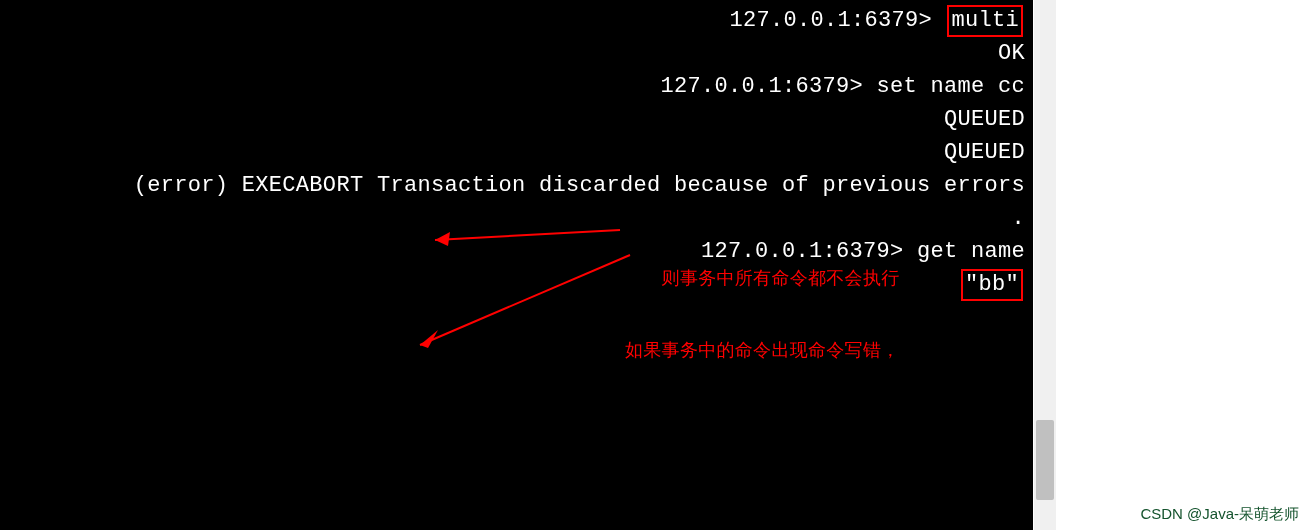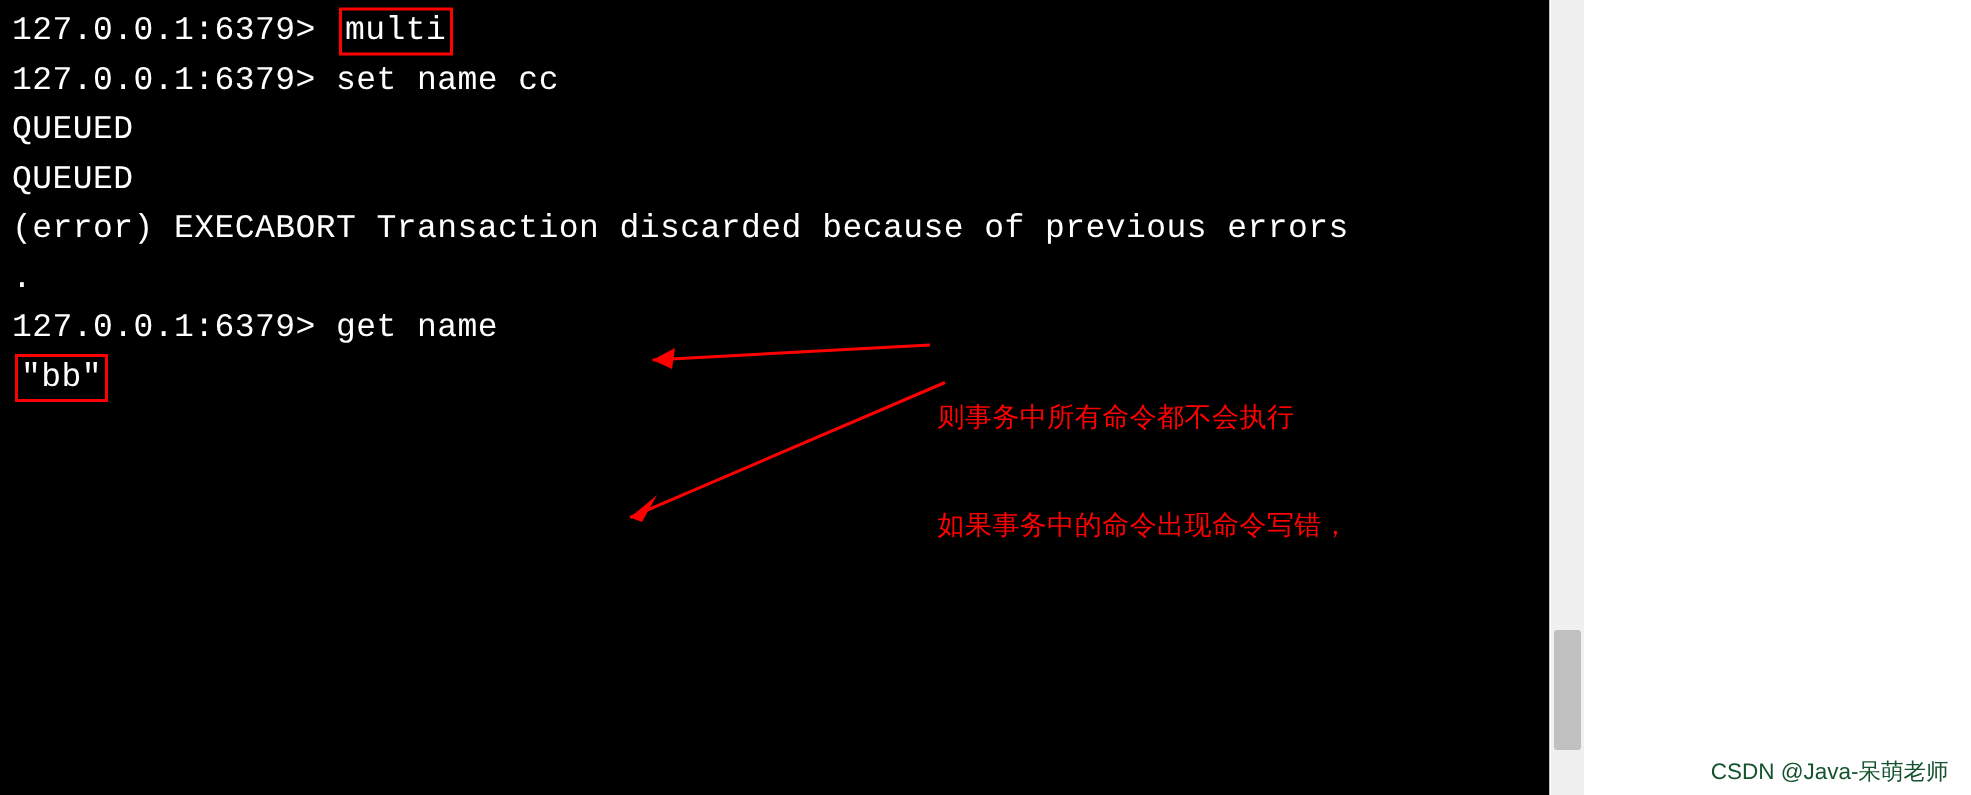--- a/index.html
+++ b/index.html
@@ -14,20 +14,21 @@
     .terminal {
       background: #000;
       color: #fff;
       width: 1033px;
       height: 530px;
       padding: 4px 8px;
       font-size: 22px;
       line-height: 33px;
       position: relative;
       letter-spacing: 0.3px;
+      text-align: right;
     }
     .line { white-space: pre; display: block; }
     .prompt, .cmd, .resp { color: #fff; }
     .hilite {
       border: 2px solid #ff0000;
       padding: 0 2px;
       display: inline-block;
       line-height: 28px;
       margin: 0 2px;
     }
@@ -75,20 +76,21 @@
       color: #14532d;
       font-size: 15px;
       font-family: Arial, 'Microsoft YaHei', sans-serif;
     }
   </style>
 </head>
 <body>
 
 <div class="terminal">
   <span class="line"><span class="prompt">127.0.0.1:6379&gt;</span> <span class="hilite">multi</span></span>
+  <span class="line">OK</span>
   <span class="line"><span class="prompt">127.0.0.1:6379&gt;</span> <span class="cmd">set name cc</span></span>
   <span class="line">QUEUED</span>
   <span class="line">QUEUED</span>
   <span class="line">(error) EXECABORT Transaction discarded because of previous errors
 .</span>
   <span class="line"><span class="prompt">127.0.0.1:6379&gt;</span> <span class="cmd">get name</span></span>
   <span class="line"><span class="hilite">"bb"</span></span>
 
   <svg class="arrow" style="left:420px;top:220px;width:210px;height:40px">
     <line x1="200" y1="10" x2="15" y2="20" stroke="#ff0000" stroke-width="2"></line>

